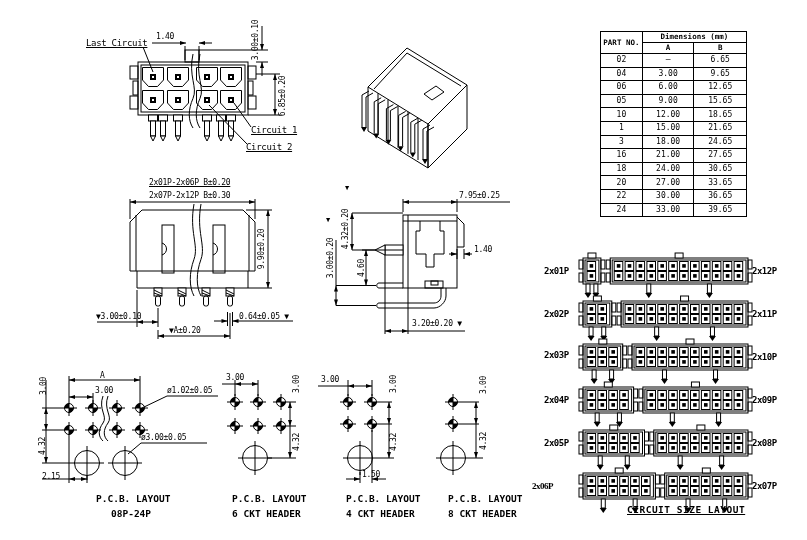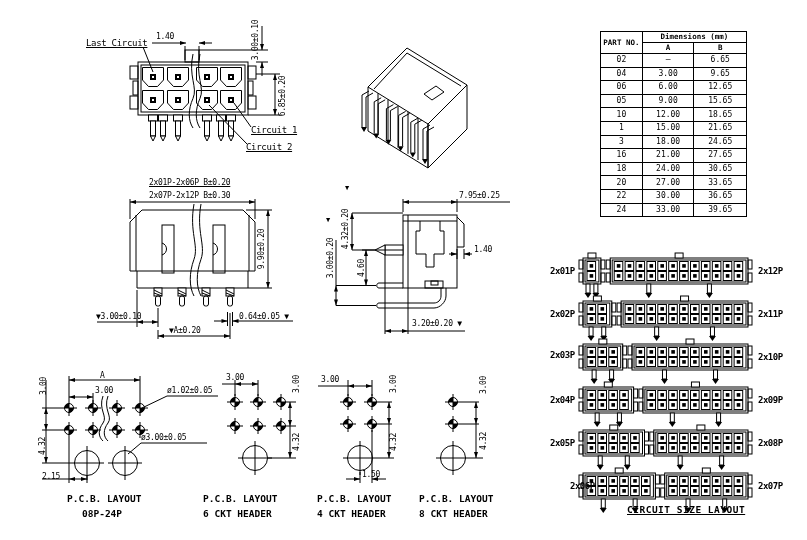--- a/index.html
+++ b/index.html
@@ -8,22 +8,22 @@
   #art{position:absolute;left:0;top:0;}
   #art line,#art path,#art rect,#art circle,#art polygon{stroke:#000;fill:none;stroke-width:1;}
   #art .f{fill:#000;stroke:none;}
   #art .w{fill:#fff;stroke:#000;}
   #art .wh{fill:#fff;stroke:none;}
   .lbl{position:absolute;font-size:8px;line-height:1;white-space:nowrap;letter-spacing:-0.3px;}
   .vlbl{position:absolute;font-size:8px;line-height:1;white-space:nowrap;letter-spacing:-0.3px;
         transform:translate(-50%,-50%) rotate(-90deg);}
   .big{font-size:9px;font-weight:normal;}
   .u{text-decoration:underline;}
-  .ptitle{font-size:9.5px;font-weight:bold;letter-spacing:0;}
-  .plabel{font-size:9px;font-weight:bold;letter-spacing:-0.5px;margin-left:6px;}
+  .ptitle{font-size:9.5px;font-weight:bold;letter-spacing:0;margin-left:29px;}
+  .plabel{font-size:9px;font-weight:bold;letter-spacing:-0.5px;}
   .mk{font-size:7px;}
   table.parts{position:absolute;left:600px;top:31px;width:147px;border-collapse:collapse;
         font-family:"DejaVu Sans Mono",monospace;font-size:8px;}
   table.parts th,table.parts td{border:1px solid #000;text-align:center;padding:0;
         height:12.6px;line-height:1;}
   table.parts th{font-weight:bold;height:10px;font-size:7.5px;}
   .cslt{font-size:9.5px;font-weight:bold;text-decoration:underline;letter-spacing:0.5px;}
 </style>
 </head>
 <body>
@@ -1017,16 +1017,16 @@
       <span class="lbl plabel" style="left: 544px; top: 267px;">2x01P</span>
       <span class="lbl plabel" style="left: 752px; top: 267px;">2x12P</span>
       <span class="lbl plabel" style="left: 544px; top: 310px;">2x02P</span>
       <span class="lbl plabel" style="left: 752px; top: 310px;">2x11P</span>
       <span class="lbl plabel" style="left: 544px; top: 351px; text-align: center;">2x03P</span>
       <span class="lbl plabel" style="left: 752px; top: 353px;">2x10P</span>
       <span class="lbl plabel" style="left: 544px; top: 396px;">2x04P</span>
       <span class="lbl plabel" style="left: 752px; top: 396px;">2x09P</span>
       <span class="lbl plabel" style="left: 544px; top: 439px;">2x05P</span>
       <span class="lbl plabel" style="left: 752px; top: 439px; text-align: center;">2x08P</span>
-      <span class="lbl plabel" style="left: 564px; top: 482px;">2x06P</span>
+      <span class="lbl plabel" style="left: 532px; top: 482px; font-family: Liberation Serif, serif;">2x06P</span>
       <span class="lbl plabel" style="left: 752px; top: 482px;">2x07P</span>
     </div>
 </div>
 
 </body></html>

